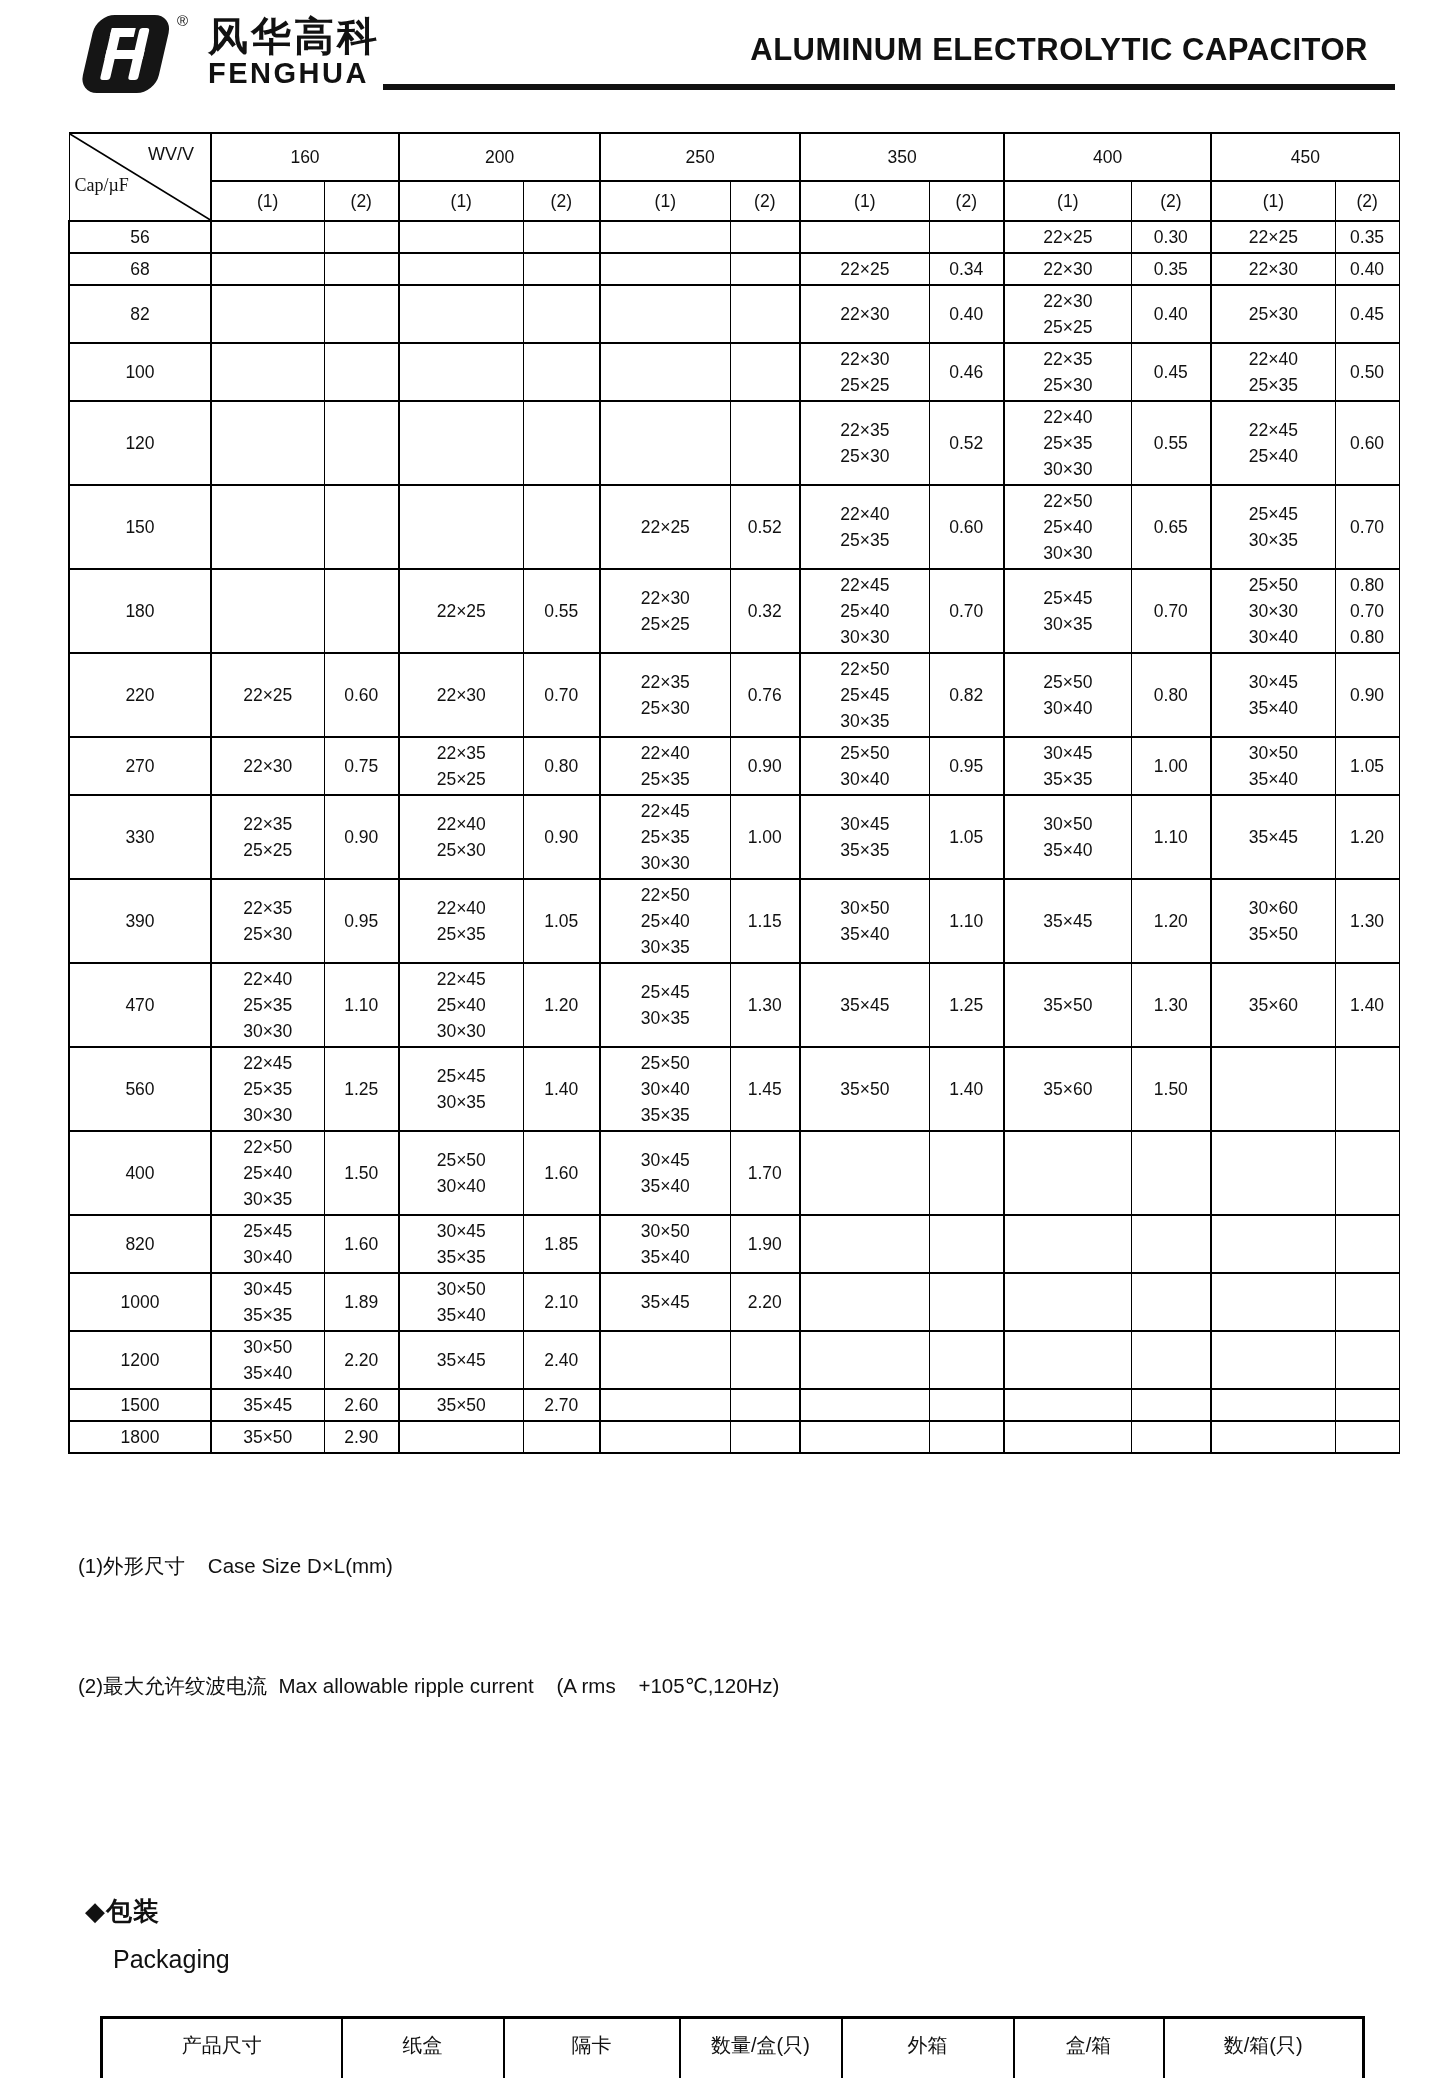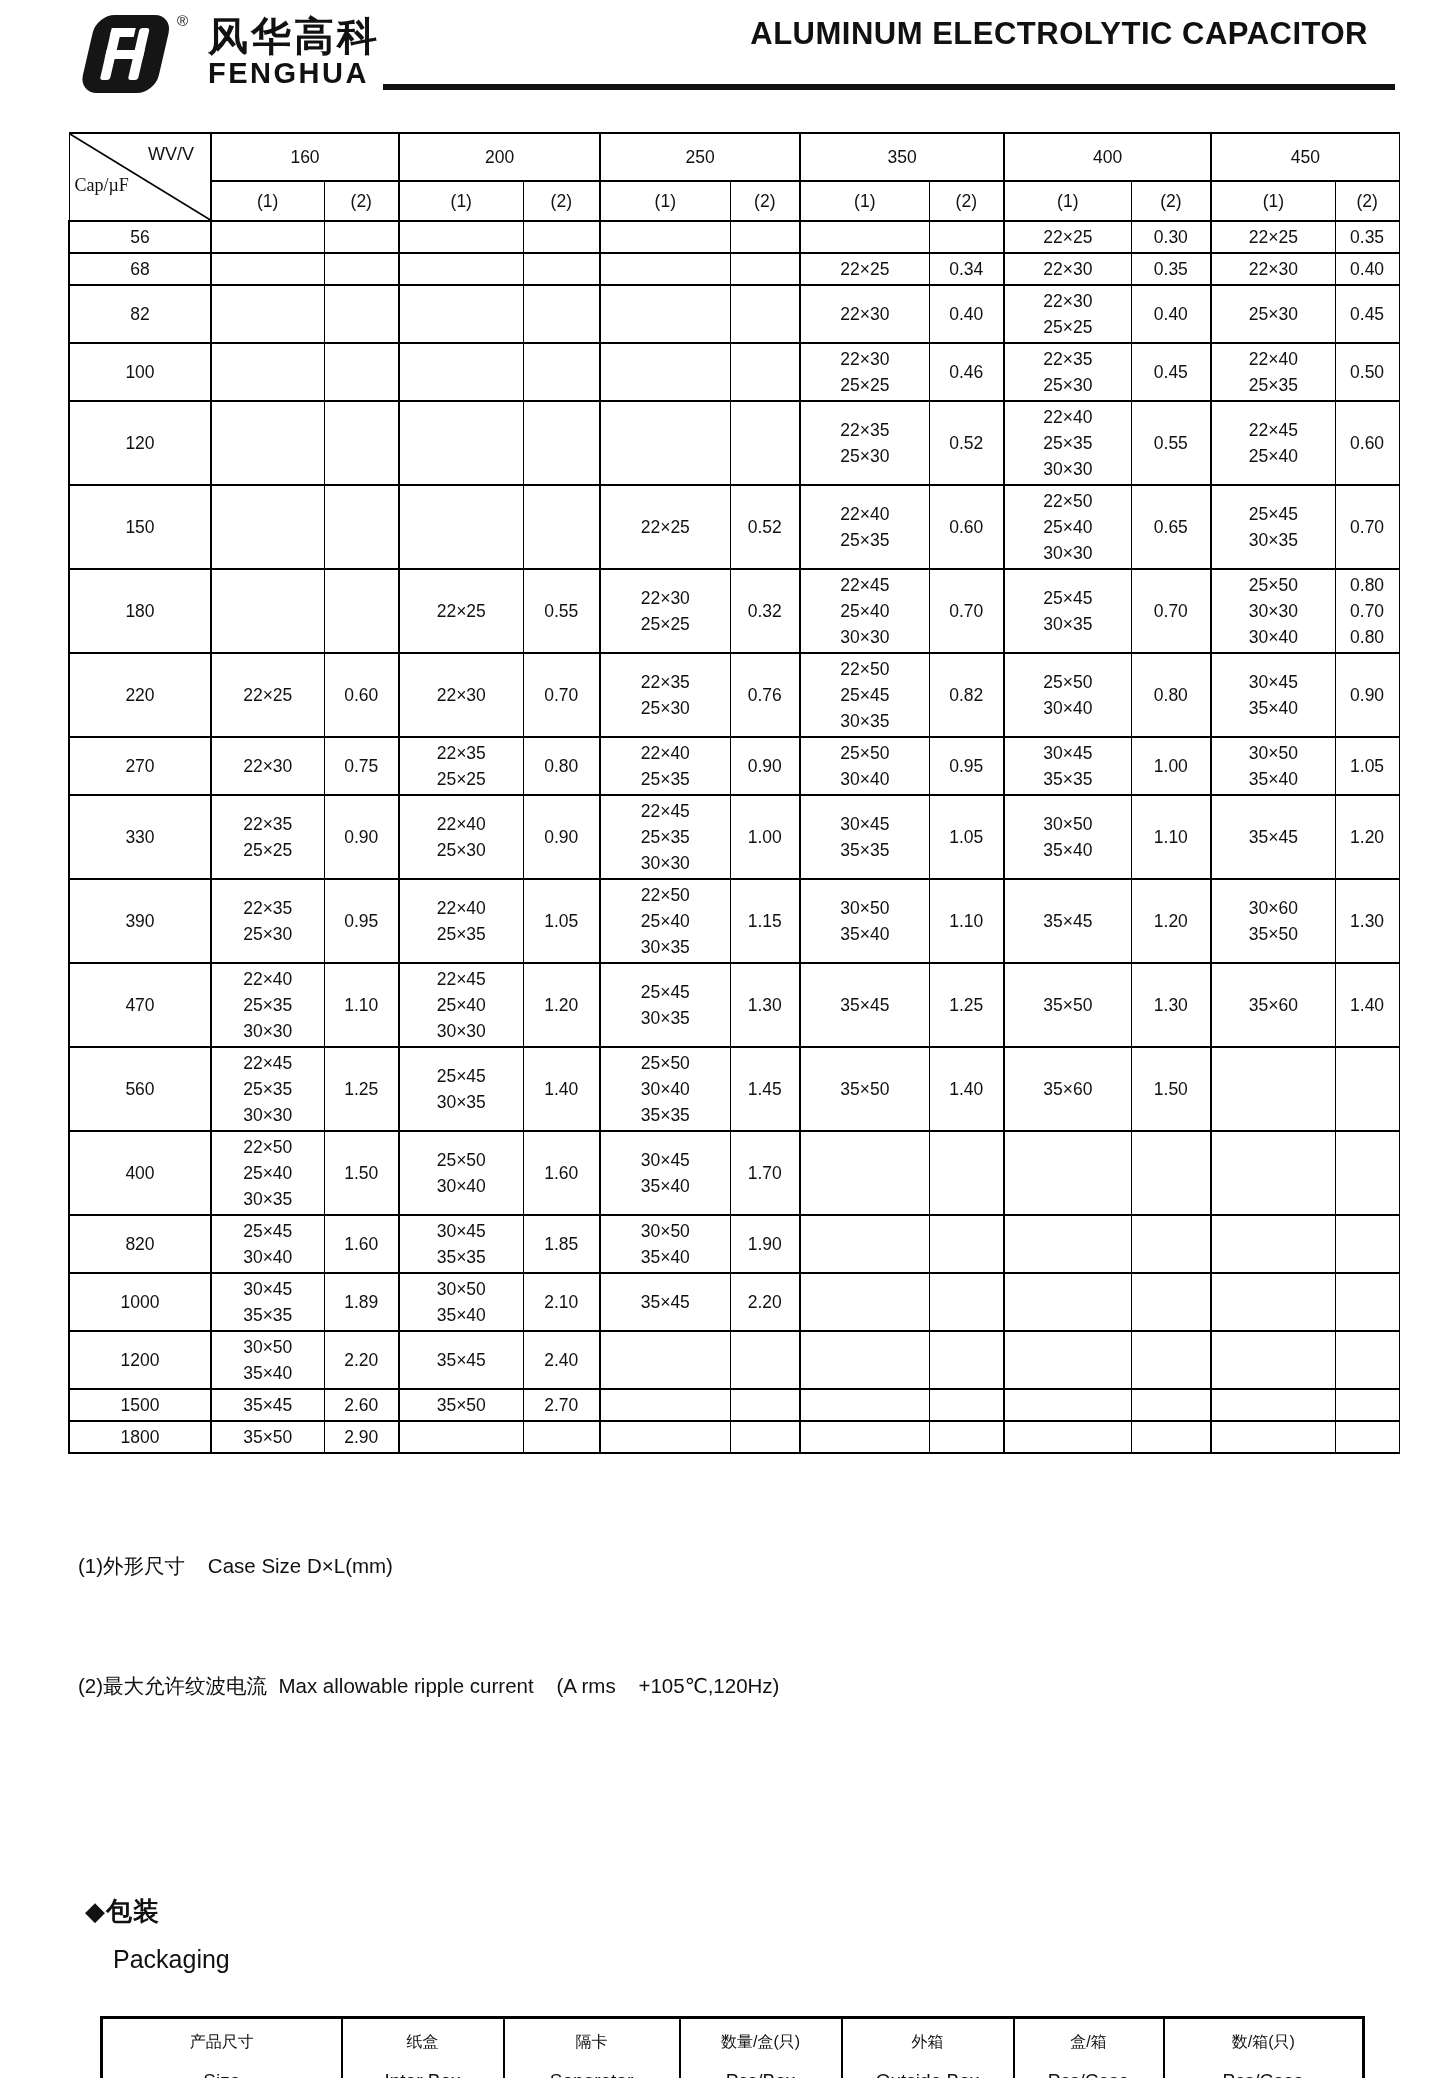--- a/index.html
+++ b/index.html
@@ -12,21 +12,21 @@
     overflow:hidden;
   }
   
   .header{position:relative;height:116px;}
   .brand{position:absolute;left:75px;top:14px;display:flex;align-items:flex-start;}
   .logo-mark{width:100px;height:80px;}
   .reg{font-size:15px;margin:-2px 4px 0 2px;}
   .brand-text{margin-left:16px;margin-top:2px;line-height:1;}
   .brand-zh{font-size:40px;font-weight:bold;letter-spacing:3px;}
   .brand-en{font-size:29px;font-weight:bold;letter-spacing:2.5px;margin-top:3px;}
-  .title{position:absolute;right:82px;top:16px;margin:0;font-size:31px;font-weight:bold;letter-spacing:.5px;white-space:nowrap;}
+  .title{position:absolute;right:82px;top:32px;margin:0;font-size:31px;font-weight:bold;letter-spacing:.5px;white-space:nowrap;}
   .rule{position:absolute;left:383px;top:84px;width:1012px;height:6px;background:#111;}
   
   table{border-collapse:collapse;table-layout:fixed;}
   .spec-table{margin:16px 0 0 68px;width:1330px;}
   .spec-table td{border:1px solid #000;border-top-width:2px;border-bottom-width:2px;
     text-align:center;vertical-align:middle;font-size:17.5px;line-height:26px;padding:2px 2px;}
   .spec-table .group-start{border-left-width:2px;}
   .spec-table .cap-cell{border-left-width:2px;}
   .spec-table tr:first-child td{border-top-width:2px;}
   .spec-table .corner{position:relative;padding:0;}
@@ -39,21 +39,21 @@
   
   .notes{margin:12px 0 0 78px;font-size:20.5px;line-height:1.95;white-space:pre-wrap;}
   .notes p{margin:0;}
   
   .pack-section{margin:108px 0 0 85px;}
   .pack-zh-line{font-size:26px;font-weight:bold;letter-spacing:1px;}
   .pack-en{font-size:25px;margin:16px 0 0 28px;}
   .pack-table{margin:42px 0 0 100px;width:1262px;}
   .pack-table td{border:2px solid #000;text-align:center;vertical-align:middle;}
   .pack-table .ph{padding:13px 2px 15px 2px;}
-  .pack-table .ph .zh{font-size:16px;}
+  .pack-table .ph .zh{font-size:20px;}
   .pack-table .ph .en{font-size:19px;margin-top:17px;}
   .pack-table tr:first-child td{border-top-width:3px;}
   .pack-table tr:last-child td{border-bottom-width:3px;}
   .pack-table td:first-child{border-left-width:3px;}
   .pack-table td:last-child{border-right-width:3px;}
 </style>
 </head>
 <body>
 
 <div class="page">

